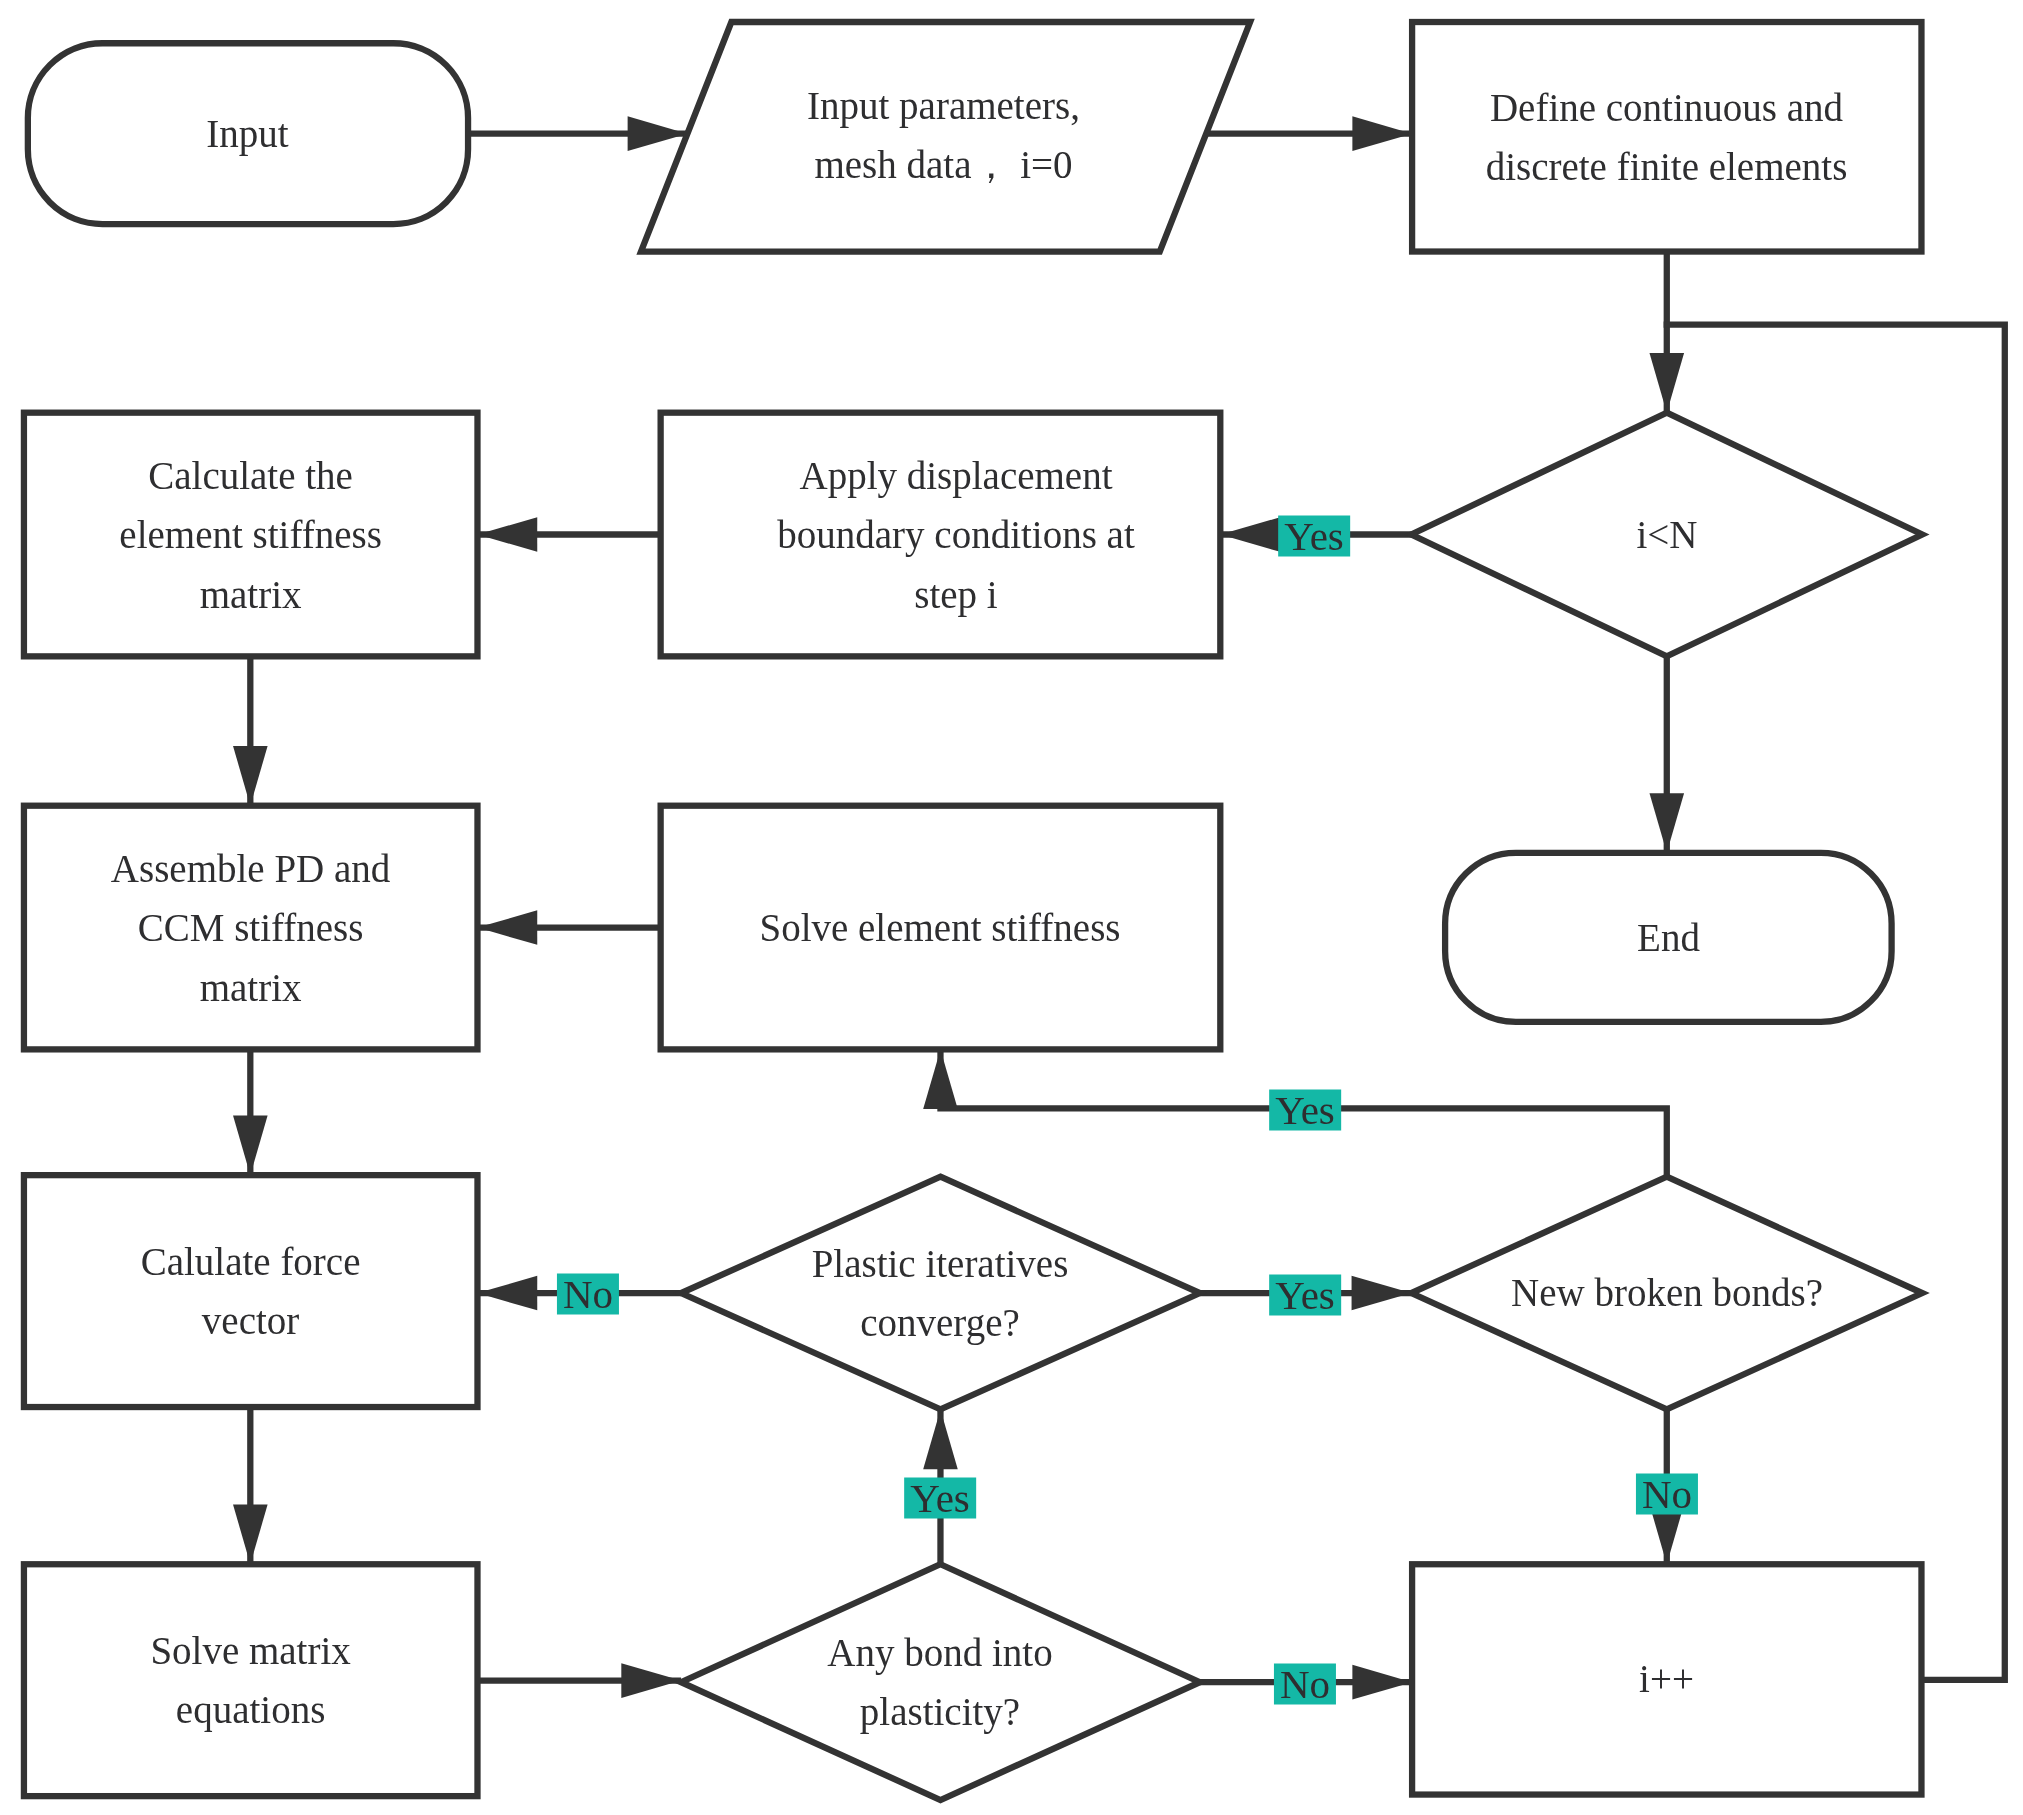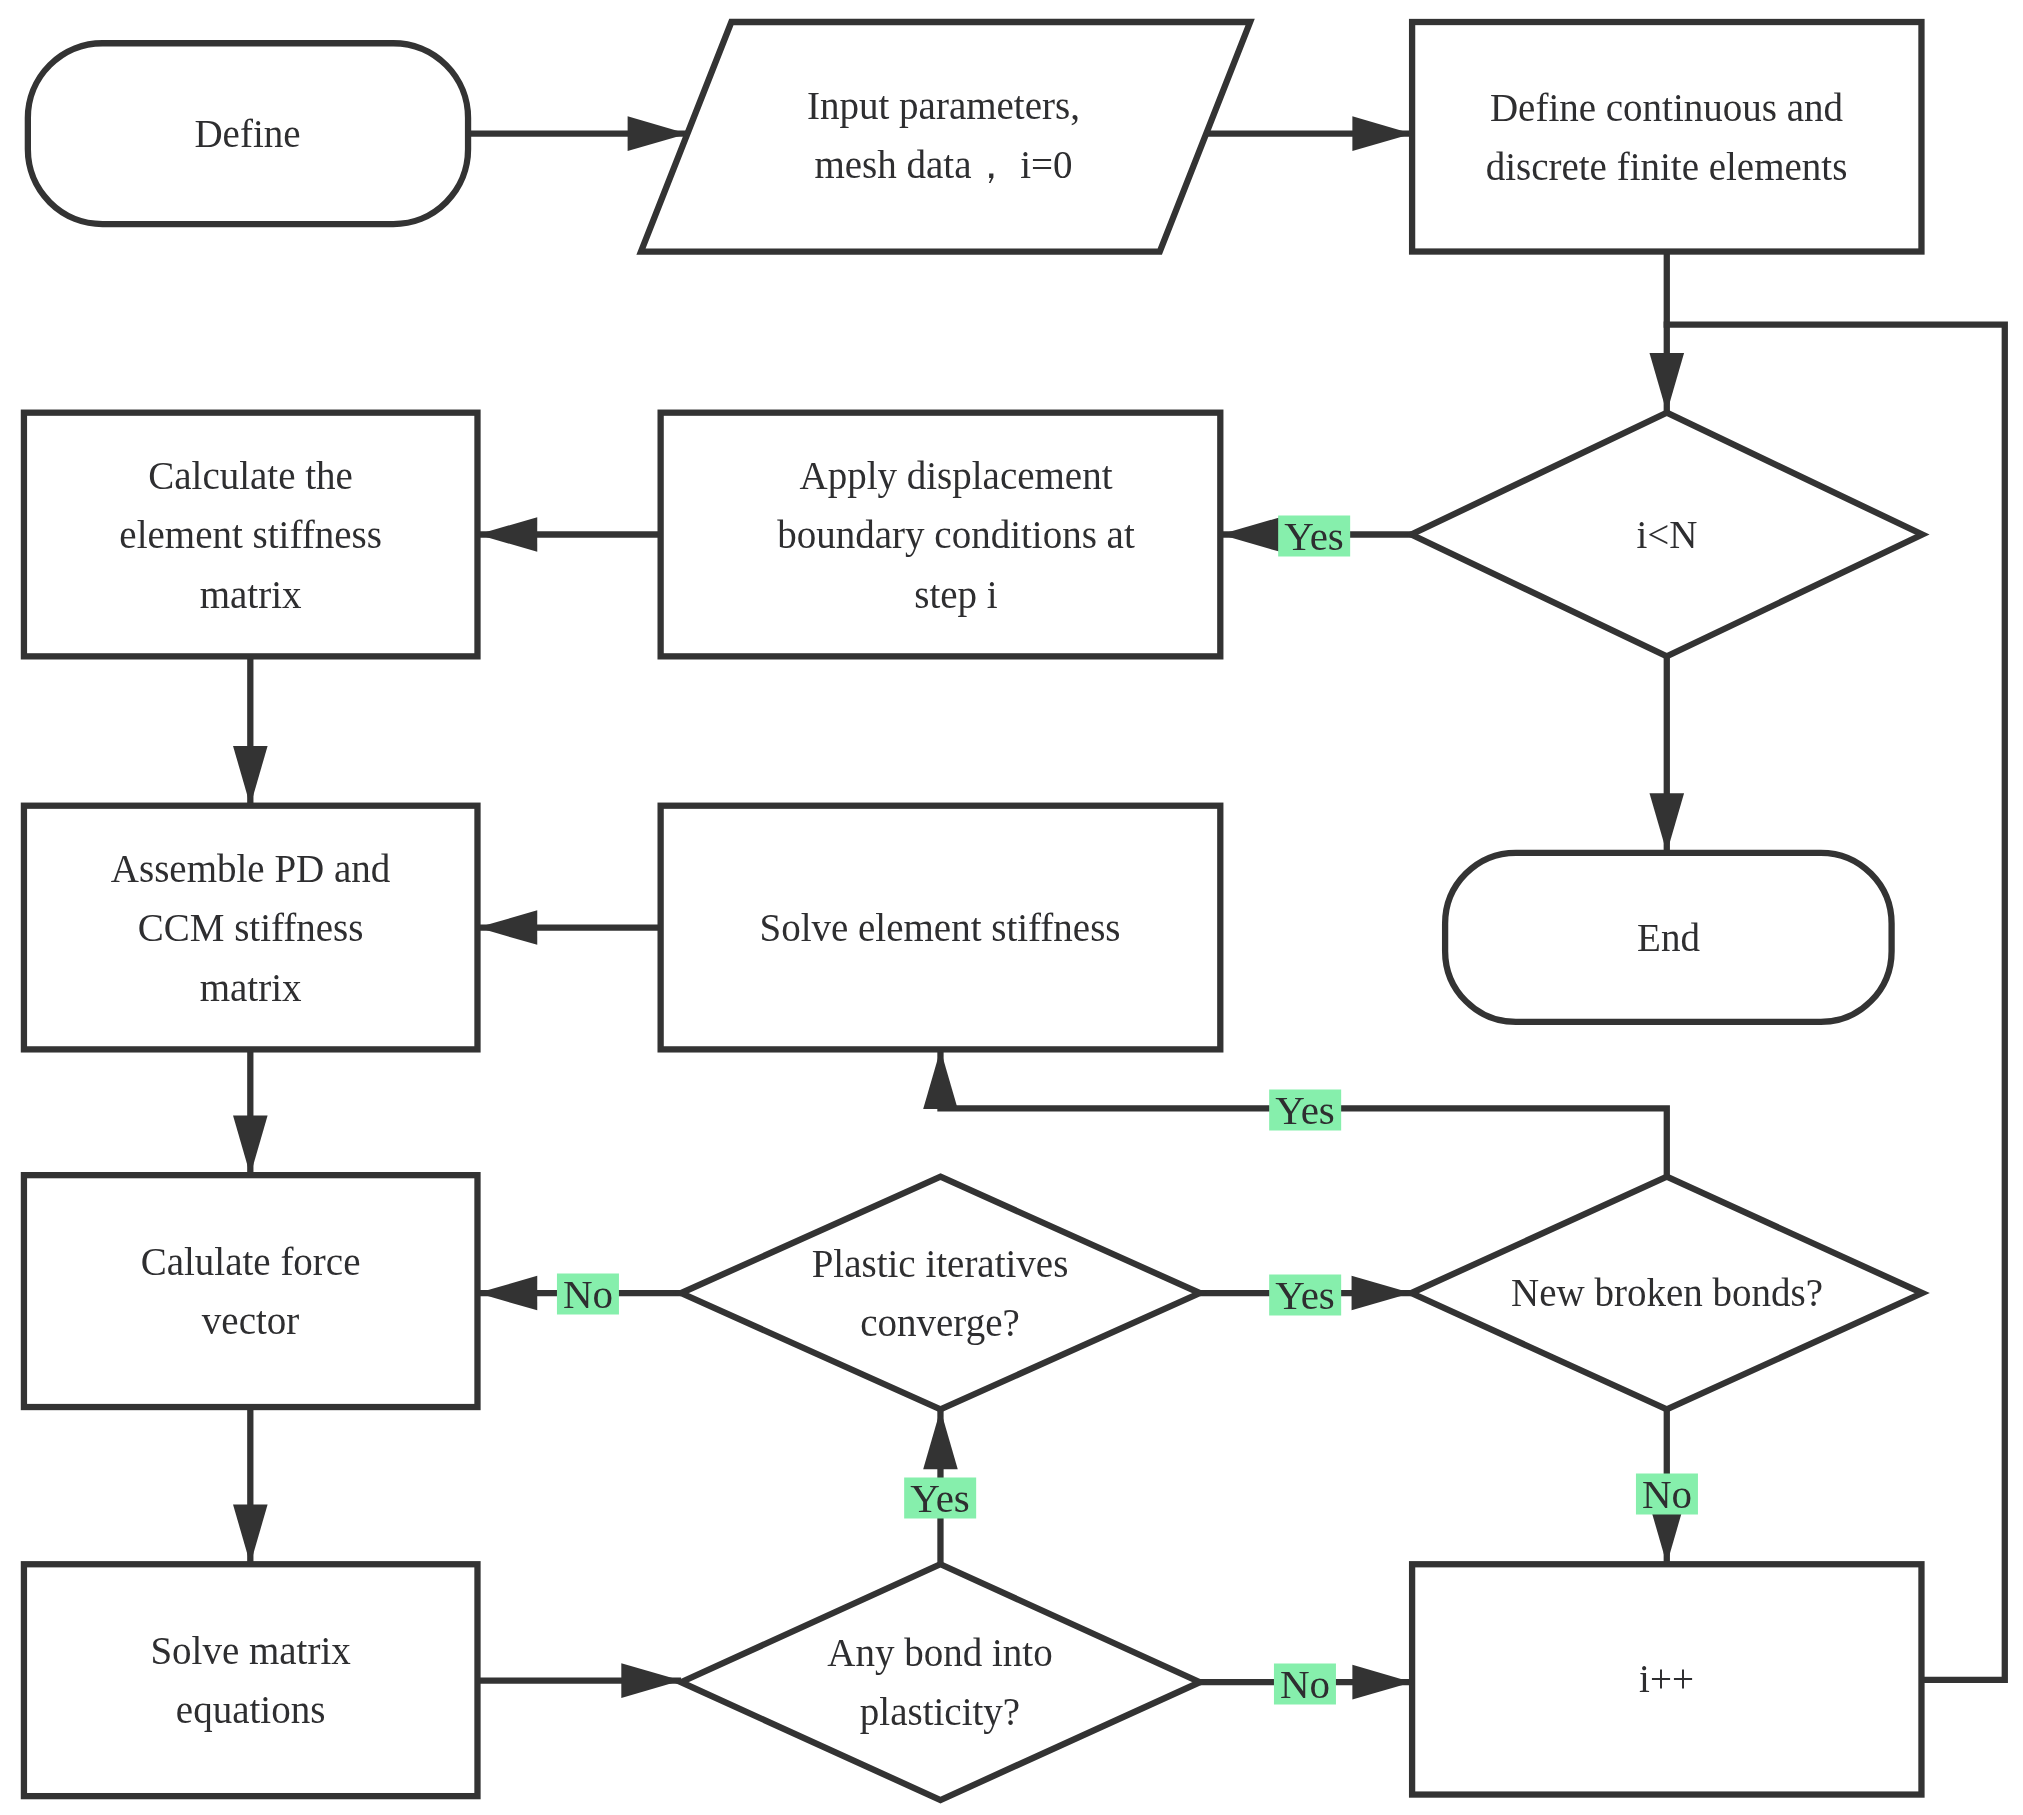--- a/index.html
+++ b/index.html
@@ -14,21 +14,21 @@
   .stage svg{position:absolute;left:0;top:0;width:100%;height:100%;}
   .shape{fill:#ffffff;stroke:#333333;stroke-width:8;stroke-linejoin:miter;}
   .line{fill:none;stroke:#333333;stroke-width:8;stroke-linejoin:miter;}
   .lbl{
     position:absolute;display:flex;align-items:center;justify-content:center;
     text-align:center;white-space:pre-line;font-size:39px;line-height:1.52;
     pointer-events:none;
   }
   .elbl{
     position:absolute;transform:translate(-50%,-50%);
-    background:#86efac;padding:0 6px;font-size:41px;line-height:1;
+    background:#14b8a6;padding:0 6px;font-size:41px;line-height:1;
     pointer-events:none;
   }
   
   .n-start{left:27.5px;top:43px;width:440px;height:181px;}
   .n-input{left:692px;top:31px;width:503px;height:208px;}
   .n-define{left:1412px;top:22px;width:509px;height:230px;}
   .n-iln{left:1549px;top:480px;width:236px;height:110px;text-align:center;}
   .n-calc{left:23.6px;top:413px;width:454px;height:244px;}
   .n-apply{left:676px;top:413px;width:560px;height:244px;}
   .n-assemble{left:23.6px;top:806px;width:454px;height:244px;}
@@ -90,21 +90,21 @@
     <rect class="shape" x="840" y="1025" width="712" height="310"></rect>
     <rect class="shape" x="1838" y="1085" width="568" height="215" rx="90" ry="90"></rect>
     <rect class="shape" x="30" y="1495" width="577" height="295"></rect>
     <polygon class="shape" points="1196,1497 1526,1645 1196,1793 866,1645"></polygon>
     <polygon class="shape" points="2120,1497 2445,1645 2120,1793 1795,1645"></polygon>
     <rect class="shape" x="30" y="1990" width="577" height="295"></rect>
     <polygon class="shape" points="1196,1990 1526,2140 1196,2290 866,2140"></polygon>
     <rect class="shape" x="1796" y="1990" width="648" height="293"></rect>
   </svg>
 
-  <div class="lbl n-start">Define</div>
+  <div class="lbl n-start">Input</div>
   <div class="lbl n-input">Input parameters,
 mesh data， i=0</div>
   <div class="lbl n-define">Define continuous and
 discrete finite elements</div>
   <div class="lbl n-iln">i&lt;N</div>
   <div class="lbl n-calc">Calculate the
 element stiffness
 matrix</div>
   <div class="lbl n-apply">Apply displacement
 boundary conditions at

